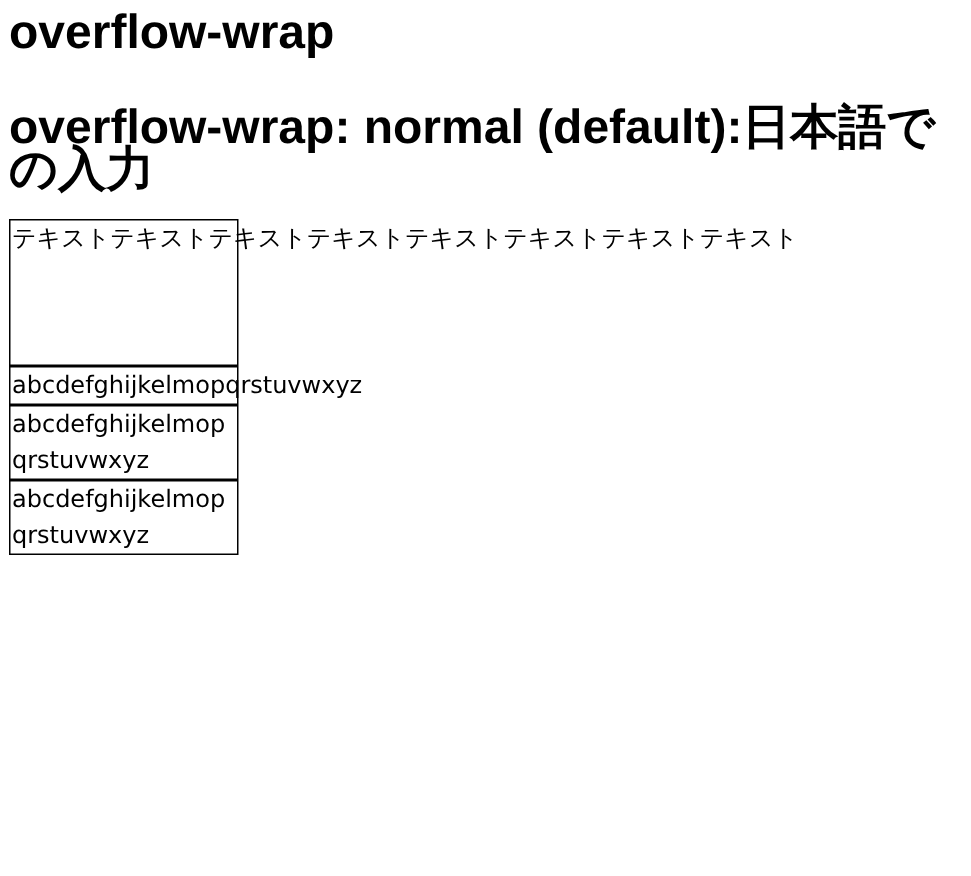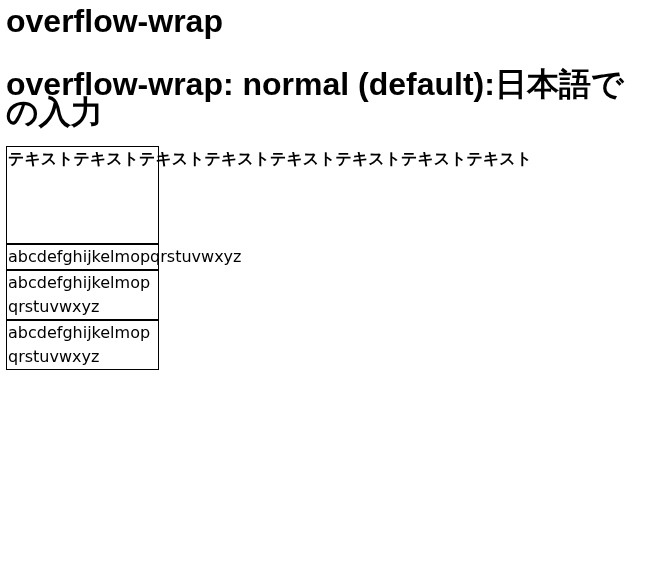--- a/index.html
+++ b/index.html
@@ -34,21 +34,21 @@
     width: 150px;
     border: 1px solid #000000;
     padding: 0 0 0 1px;
     margin: 0;
     font-family: "DejaVu Sans", sans-serif;
     font-size: 16px;
     line-height: 24px;
     overflow: visible;
     white-space: normal;
   }
-  .box-jp { min-height: 96px; font-weight: bold; }
+  .box-jp { min-height: 96px; }
   .box-normal { overflow-wrap: normal; word-break: keep-all; }
   .box-breakword { overflow-wrap: break-word; }
   .box-anywhere { overflow-wrap: anywhere; }
 </style>
 </head>
 <body>
 
 <div class="page">
 
   <h1 class="page-title">overflow-wrap</h1>

